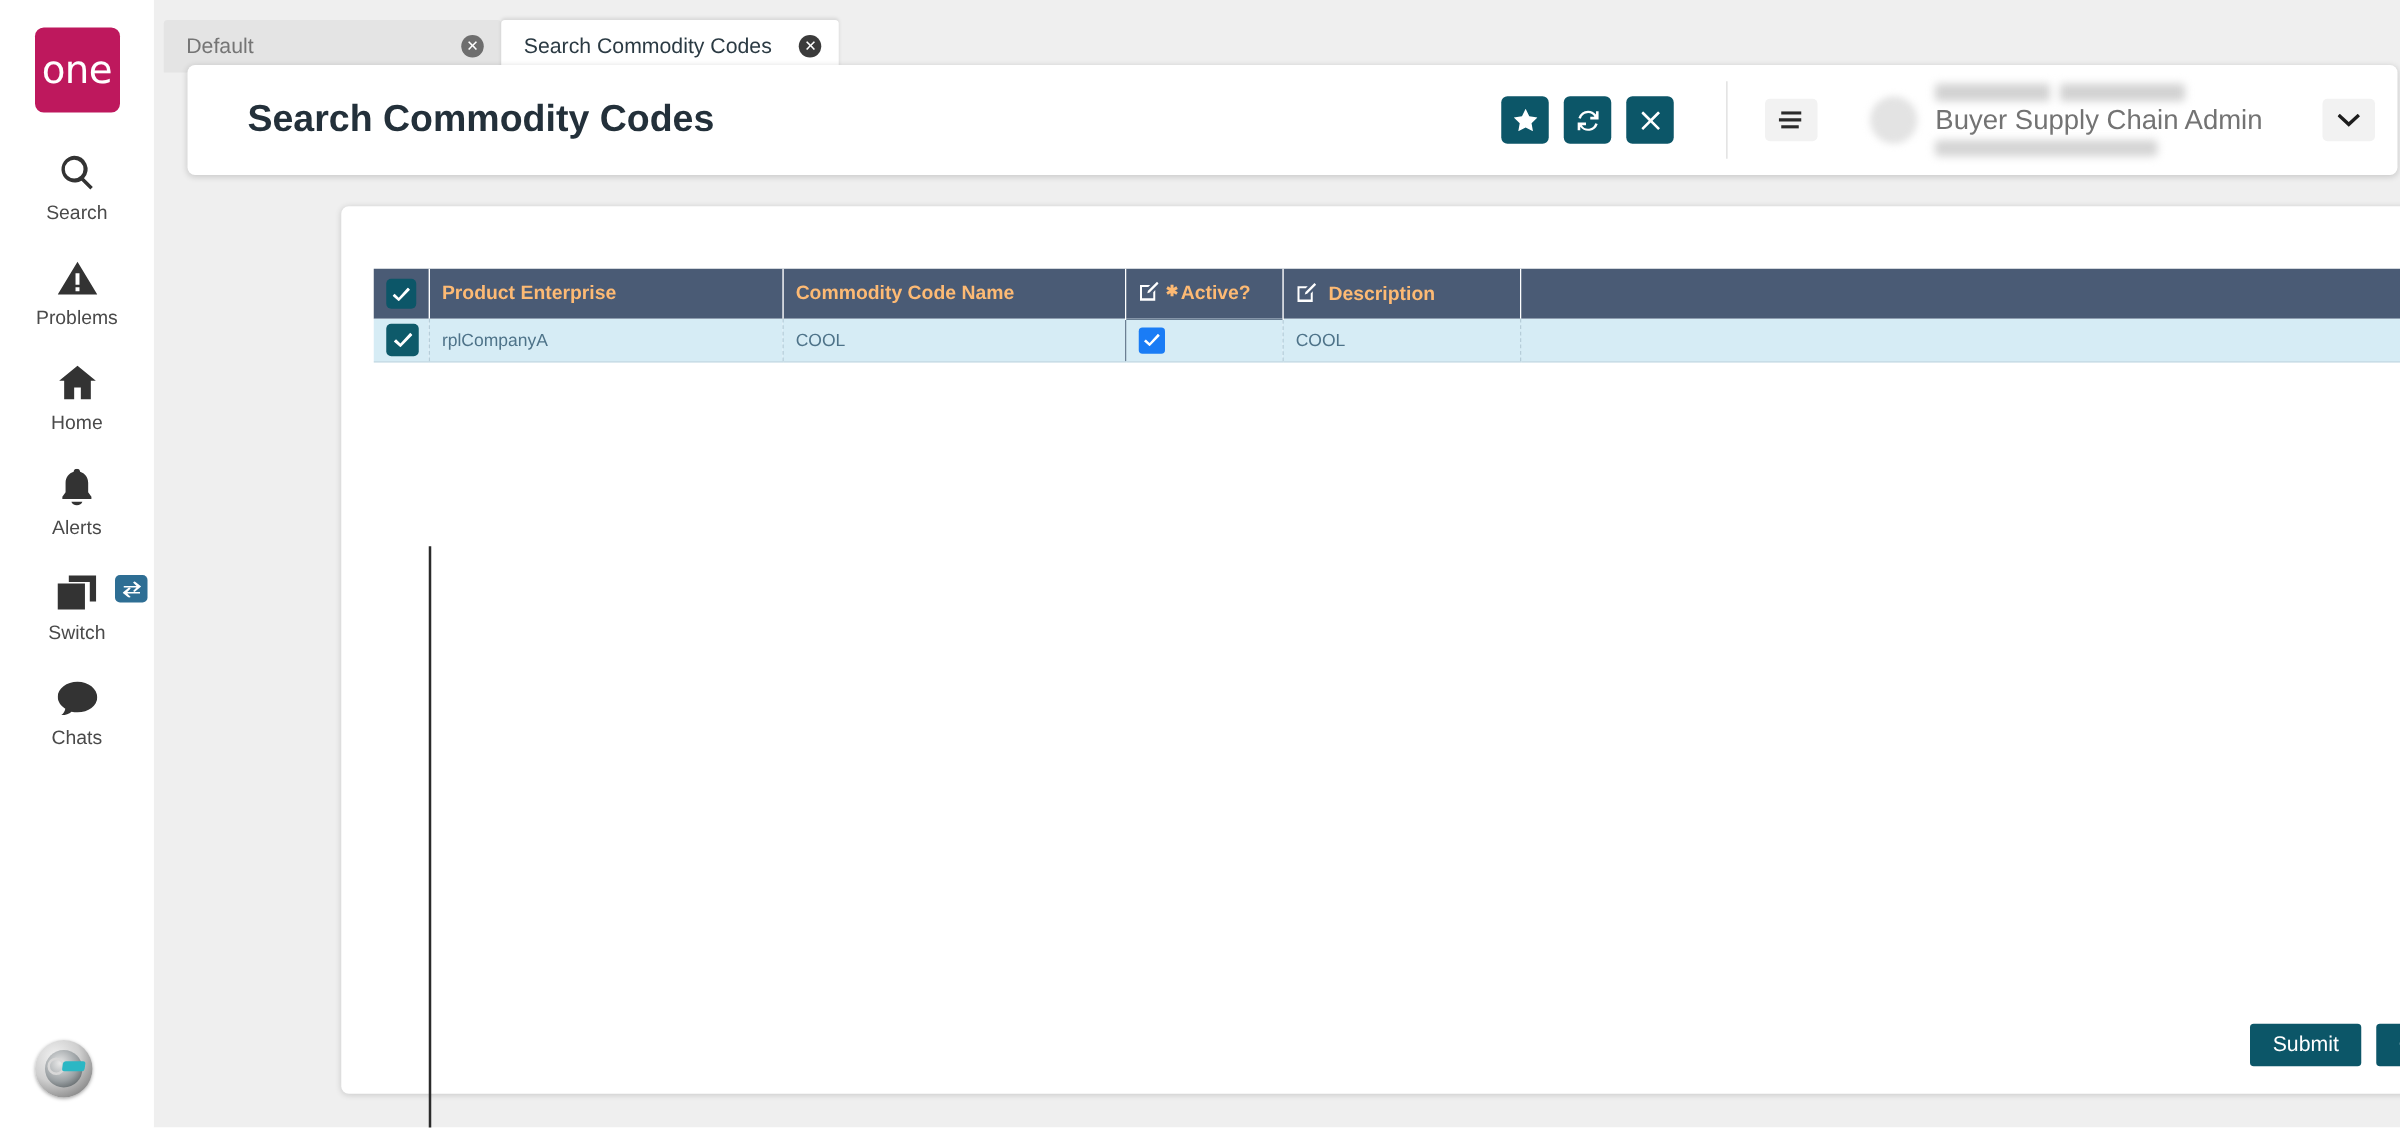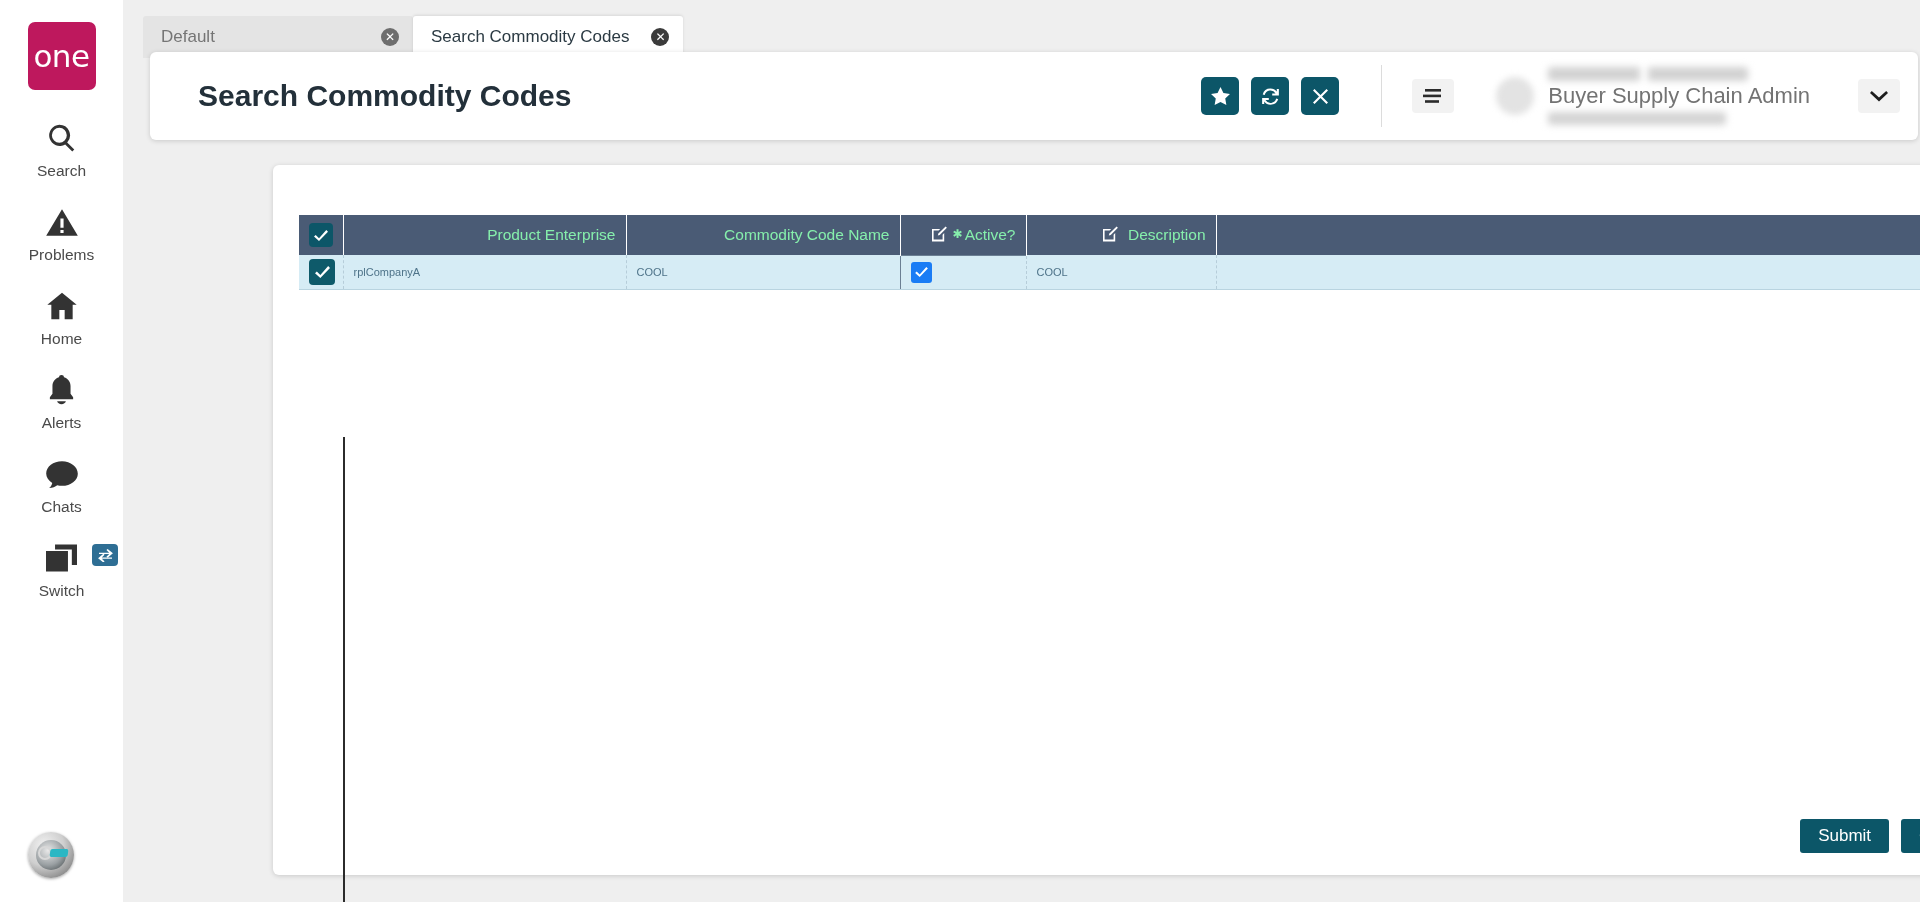--- a/index.html
+++ b/index.html
@@ -87,21 +87,21 @@
     height: 902px;
     background: #efefef;
     position: relative;
   }
 
   
   .tabstrip {
     position: absolute; left: 0; top: 0;
     height: 58px; width: 100%;
     display: flex; align-items: flex-end;
-    padding-left: 20px;
+    padding-left: 8px;
   }
   .tab {
     height: 42px;
     min-width: 270px;
     display: flex; align-items: center; justify-content: space-between;
     padding: 0 14px 0 18px;
     font-size: 17px;
     border-radius: 3px 3px 0 0;
     cursor: pointer;
     position: relative;
@@ -189,24 +189,24 @@
   
   .content-card {
     left: 150px; top: 165px; width: 1745px; height: 710px;
   }
 
   
   .grid { position: absolute; left: 26px; top: 50px; right: 22px; }
   table.gridtable { border-collapse: collapse; width: 1693px; table-layout: fixed; }
   table.gridtable thead th {
     background: #4a5b75;
-    color: #86efac;
+    color: #fdba74;
     font-size: 15.5px;
-    font-weight: normal;
-    text-align: right;
+    font-weight: bold;
+    text-align: left;
     height: 40px;
     padding: 0 10px;
     border-right: 1px solid #ffffff;
     white-space: nowrap;
   }
   th.col-check, td.col-check {
     width: 44px; padding: 0; text-align: center;
     border-right: 1px solid #ffffff;
   }
   th.col-pe   { width: 283px; }
@@ -224,21 +224,21 @@
     width: 26px; height: 26px; border-radius: 4px; background: #0e5a6a;
     display: inline-flex; align-items: center; justify-content: center;
   }
   .edit-ico { display:inline-block; vertical-align:-2px; margin-right: 6px; }
   .edit-ico svg { fill: #ffffff; display:block; }
   .req-star { font-size: 12px; vertical-align: 2px; margin-right: 2px; }
 
   table.gridtable tbody td {
     background: #d6ecf5;
     height: 34px;
-    font-size: 11px;
+    font-size: 14px;
     padding: 0 10px;
     color: #4e7389;
     border-right: 1px dashed #b6cdd9;
     border-bottom: 1px solid #b9d4e0;
   }
   td.cell-check { background: #d6ecf5; border-right: 1px solid #c3dbe6; }
   td.cell-desc { color: #1b1b1b; border-right: 1px solid #6b7f93; }
   td.cell-active {
     background: #4a5b75;
     border-right: 1px solid #6b7f93;
@@ -320,41 +320,41 @@
         <span class="nav-icon">
           <svg width="29" height="31" viewBox="0 0 22 24">
               <path d="M11 0a2 2 0 012 1.8C15.9 2.7 18 5.4 18 8.6v5.9l2 2.8v1.4H2v-1.4l2-2.8V8.6C4 5.4 6.1 2.7 9 1.8A2 2 0 0111 0zm0 22.6c-1.7 0-3-.9-3.4-2.2h6.8C14 21.7 12.7 22.6 11 22.6z"></path>
             </svg>
         </span>
         <span class="nav-label">Alerts</span>
       </div>
 
       <div class="nav-item">
         <span class="nav-icon">
-          <svg width="32" height="29" viewBox="0 0 24 22">
-              <path d="M12 1C5.4 1 0 5.1 0 10.2c0 2.9 1.8 5.5 4.6 7.2-.3 1.7-1.3 3-2.4 3.9 2.3.1 4.6-.8 6.2-2.1 1.1.3 2.3.4 3.6.4 6.6 0 12-4.1 12-9.2S18.6 1 12 1z"></path>
-            </svg>
-        </span>
-        <span class="nav-label">Chats</span>
-      </div>
-
-      <div class="nav-item">
-        <span class="nav-icon">
           <svg width="31" height="28" viewBox="0 0 24 21">
               <path d="M7 0h17v16h-4V4H7V0z"></path>
               <path d="M0 5h17v16H0V5zm2.6 5.8h11.8v2.4H2.6v-2.4z"></path>
             </svg>
         </span>
         <span class="switch-badge">
           <svg width="15" height="13" viewBox="0 0 16 14">
               <path d="M1 4h11l-3-3 1.3-1L16 4.6 10.3 9.3 9 8.3l3-3H1V4z"></path>
               <path d="M15 10.5H4l3 3-1.3 1L0 9.9 5.7 5.2 7 6.2l-3 3h11v1.3z"></path>
             </svg>
         </span>
         <span class="nav-label">Switch</span>
+      </div>
+
+      <div class="nav-item">
+        <span class="nav-icon">
+          <svg width="32" height="29" viewBox="0 0 24 22">
+              <path d="M12 1C5.4 1 0 5.1 0 10.2c0 2.9 1.8 5.5 4.6 7.2-.3 1.7-1.3 3-2.4 3.9 2.3.1 4.6-.8 6.2-2.1 1.1.3 2.3.4 3.6.4 6.6 0 12-4.1 12-9.2S18.6 1 12 1z"></path>
+            </svg>
+        </span>
+        <span class="nav-label">Chats</span>
       </div>
 
 
     </div>
 
     <div class="bot-avatar">
       <div class="head">
         <div class="ring"></div>
         <div class="visor"></div>
       </div>

